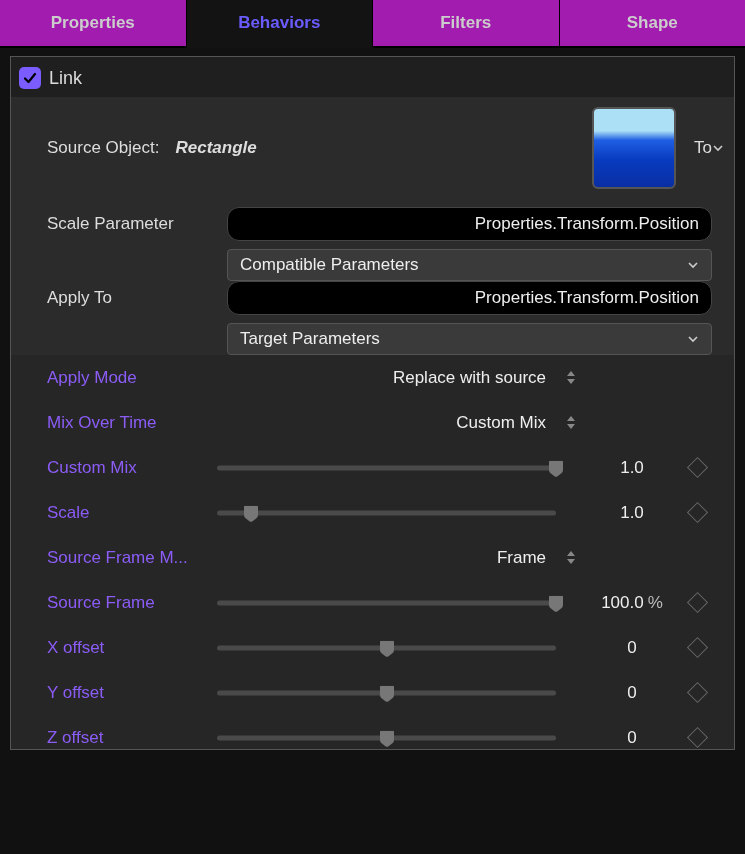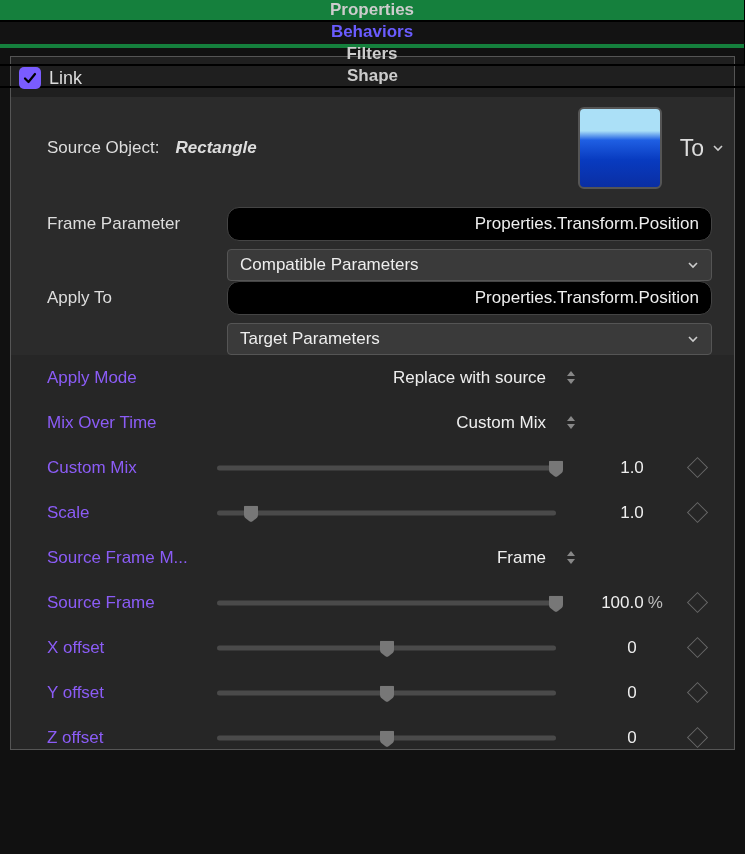--- a/index.html
+++ b/index.html
@@ -7,22 +7,21 @@
     width: 745px; height: 854px;
     background: #111;
     font-family: -apple-system, "Helvetica Neue", Arial, sans-serif;
     color: #ddd;
     font-size: 17px;
     overflow: hidden;
   }
   .tabs {
     display: flex;
     height: 48px;
-    background: #15803d;
-    flex-direction: column;
+    background: #a21caf;
   }
   .tab {
     flex: 1;
     display: flex;
     align-items: center;
     justify-content: center;
     font-weight: 600;
     color: #ccc;
     border-right: 1px solid #000;
     border-bottom: 2px solid #000;
@@ -67,22 +66,22 @@
   .source-label { flex: 0 0 auto; }
   .source-value { font-style: italic; font-weight: 600; }
   .thumb-wrap { margin-left: auto; display: flex; align-items: center; gap: 18px; }
   .thumb {
     width: 84px; height: 82px;
     border: 2px solid #555;
     border-radius: 6px;
     background: linear-gradient(to bottom, #abe0f7 0%, #abe0f7 28%, #1f5fe3 40%, #083bc0 65%, #0a2ea3 100%);
   }
   .to-pop {
-    display: flex; align-items: center; gap: 8px;
-    color: #ddd; font-size: 23px;
+    display: flex; align-items: center; gap: 0;
+    color: #ddd; font-size: 17px;
     cursor: default;
   }
   .chev-down {
     width: 12px; height: 12px;
     display: inline-flex;
   }
 
   .param-block {
     padding: 8px 22px 0 36px;
     background: #2b2b2b;
@@ -203,21 +202,21 @@
           <svg viewBox="0 0 12 12">
               <path d="M2 4 L6 8 L10 4" stroke="#ccc" stroke-width="1.6" fill="none"></path>
             </svg>
         </span>
       </div>
     </div>
   </div>
 
   <div class="param-block">
     <div class="param-row1">
-      <div class="param-label">Frame Parameter</div>
+      <div class="param-label">Scale Parameter</div>
       <div class="param-field">Properties.Transform.Position</div>
     </div>
     <div class="param-row2">
       <div class="spacer"></div>
       <div class="select">
         <span>Compatible Parameters</span>
         <span class="chev-down">
             <svg viewBox="0 0 12 12">
               <path d="M2 4 L6 8 L10 4" stroke="#ccc" stroke-width="1.6" fill="none"></path>
             </svg>

